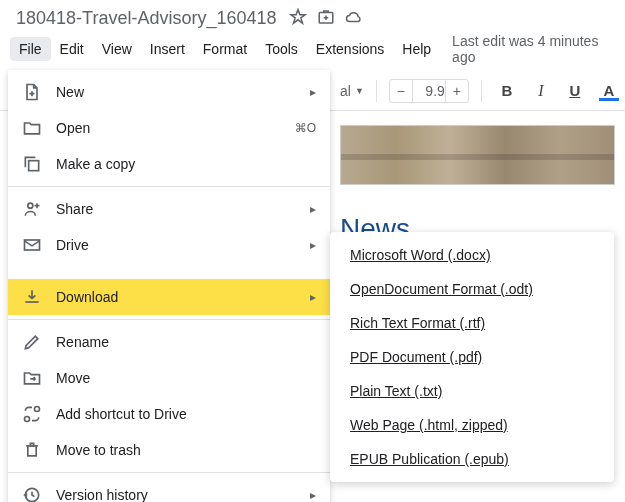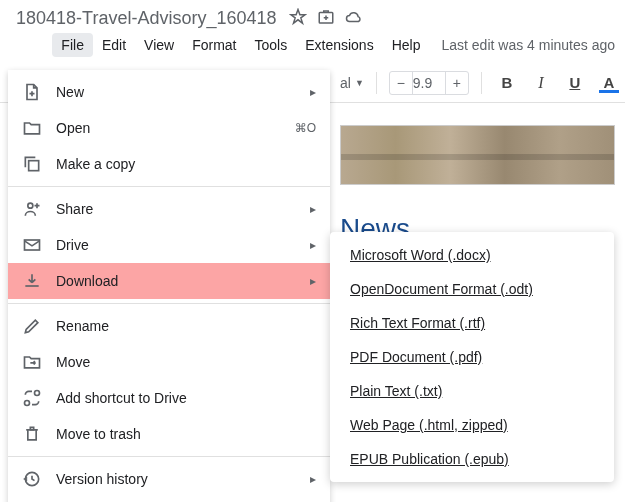--- a/index.html
+++ b/index.html
@@ -11,33 +11,33 @@
   .menubar { display: flex; align-items: center; gap: 0; padding: 0 10px 6px 10px; font-size: 14px; color: #202124; justify-content: flex-end; }
   .menubar .mi { padding: 4px 9px; cursor: pointer; border-radius: 4px; }
   .menubar .mi.active { background: #e8eaed; }
   .lastedit { color: #5f6368; margin-left: 12px; font-size: 14px; }
   .toolbar { display: flex; align-items: center; padding: 4px 0 4px 340px; gap: 8px; border-bottom: 1px solid #e0e0e0; height: 40px; }
   .tb-sep { width: 1px; height: 22px; background: #e0e0e0; margin: 0 4px; }
   .tb-dd { display: flex; align-items: center; gap: 4px; font-size: 14px; color: #5f6368; }
   .tb-dd .dd-arrow { font-size: 9px; }
   .fs-box { display: flex; align-items: center; border: 1px solid #dadce0; border-radius: 3px; height: 24px; }
   .fs-btn { width: 22px; text-align: center; font-size: 14px; color: #5f6368; cursor: pointer; line-height: 22px; }
-  .fs-val { width: 34px; text-align: left; font-size: 14px; color: #5f6368; border-left: 1px solid #dadce0; border-right: 1px solid #dadce0; line-height: 22px; }
+  .fs-val { width: 34px; text-align: right; font-size: 14px; color: #5f6368; border-left: 1px solid #dadce0; border-right: 1px solid #dadce0; line-height: 22px; }
   .fmt-btn { width: 26px; text-align: center; font-size: 15px; font-weight: bold; cursor: pointer; color: #444; }
   .fmt-btn.italic { font-style: italic; font-family: 'Times New Roman', serif; font-weight: normal; font-size: 16px; }
   .fmt-btn.underline { text-decoration: underline; }
   .fmt-color { position: relative; }
   .fmt-color::after { content:''; position:absolute; bottom:-2px; left:3px; right:3px; height:3px; background:#1a73e8; }
   .doc-area { position: absolute; left: 330px; right: 0; top: 125px; bottom: 0; background: #fff; padding: 0 10px; }
   .doc-img { width: 100%; height: 60px; background: linear-gradient(90deg, #b8a890 0%, #a89878 20%, #c0b098 40%, #988870 60%, #b0a088 80%, #a09078 100%); border: 1px solid #ccc; position:relative; overflow:hidden; }
   .doc-img::before { content:''; position:absolute; left:0; right:0; top:28px; height:6px; background:rgba(0,0,0,0.15); }
   .doc-heading { color: #1a4b8c; font-size: 28px; font-weight: normal; margin-top: 28px; }
   .dropdown { position: absolute; left: 8px; top: 70px; width: 322px; background: #fff; box-shadow: 0 2px 6px rgba(0,0,0,0.2); border-radius: 0 0 4px 4px; z-index: 100; padding: 4px 0; }
   .dd-item { display: flex; align-items: center; gap: 14px; padding: 8px 14px; font-size: 14px; color: #202124; cursor: pointer; position: relative; }
-  .dd-item:hover, .dd-item.hovered { background: #fca5a5; }
+  .dd-item:hover, .dd-item.hovered { background: #fde047; margin-top: 16px; }
   .dd-item .icon-slot { width: 20px; height: 20px; display: flex; align-items: center; justify-content: center; }
   .dd-item .icon-slot svg { width: 20px; height: 20px; }
   .dd-item .tail { position: absolute; right: 14px; color: #5f6368; font-size: 12px; }
   .dd-sep { height: 1px; background: #e0e0e0; margin: 4px 0; }
   .submenu { position: absolute; left: 330px; top: 232px; width: 284px; background: #fff; box-shadow: 0 2px 10px rgba(0,0,0,0.2); border-radius: 4px; z-index: 110; padding: 6px 0; text-decoration: underline; }
   .sm-item { padding: 9px 20px; font-size: 14px; color: #202124; cursor: pointer; }
 </style>
 </head>
 <body>
 
@@ -55,20 +55,21 @@
     <span><svg viewBox="0 0 24 24" fill="none" stroke="#5f6368" stroke-width="2">
           <path d="M6 18a4 4 0 010-8 6 6 0 0111.5 1.5A3.5 3.5 0 0118 18H6z"></path>
         </svg></span>
   </div>
 </div>
 
 <div class="menubar" id="menubar">
     <span class="mi active">File</span>
     <span class="mi">Edit</span>
     <span class="mi">View</span>
+    <span class="mi">Insert</span>
     <span class="mi">Format</span>
     <span class="mi">Tools</span>
     <span class="mi">Extensions</span>
     <span class="mi">Help</span>
     <span class="lastedit">Last edit was 4 minutes ago</span>
   </div>
 
 <div class="toolbar">
   <div class="tb-dd">
     <span>al</span>

